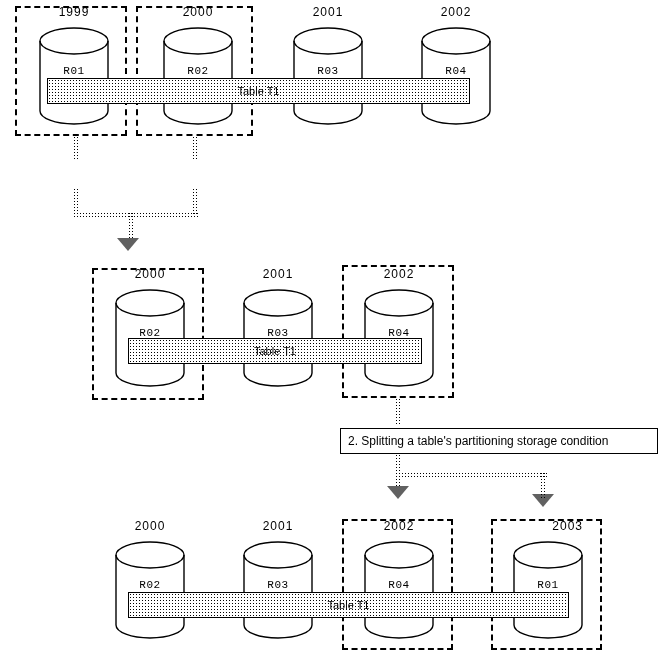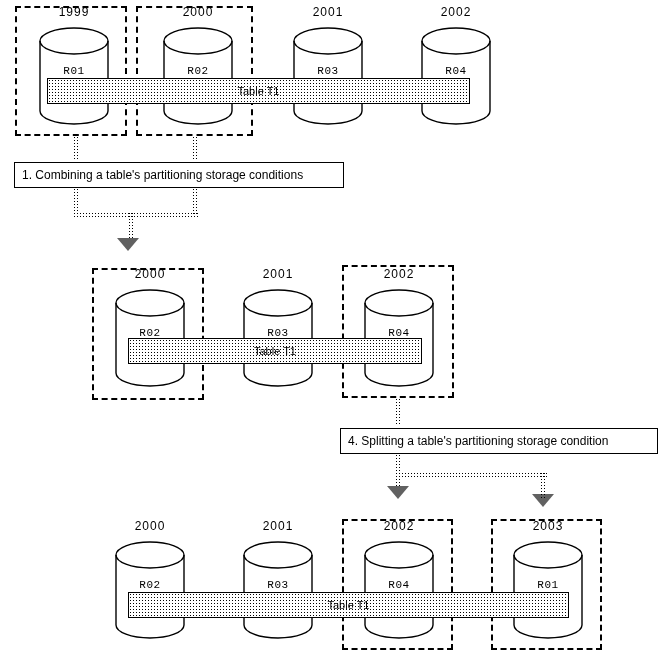--- a/index.html
+++ b/index.html
@@ -94,23 +94,20 @@
     <div class="cyl-label" style="top:38px;">R04</div>
   </div>
 
   <div class="tablebar" style="left:37px;top:78px;width:423px;height:26px;">
     <span>Table T1</span>
   </div>
 
   <div class="dot-v" style="left:63px;top:136px;height:24px;"></div>
   <div class="dot-v" style="left:182px;top:136px;height:24px;"></div>
 
-  <div class="caption" style="left:4px;top:162px;width:330px;height:26px;">
-    <span>1. Combining a table's partitioning storage conditions</span>
-  </div>
 
   <div class="dot-v" style="left:63px;top:188px;height:28px;"></div>
   <div class="dot-v" style="left:182px;top:188px;height:28px;"></div>
   <div class="dot-h" style="left:63px;top:212px;width:126px;"></div>
   <div class="dot-v" style="left:118px;top:212px;height:28px;"></div>
   <div class="dot-arrow" style="left:107px;top:238px;"></div>
 
   <div class="group-box" style="left:82px;top:268px;width:112px;height:132px;"></div>
   <div class="group-box" style="left:332px;top:265px;width:112px;height:133px;"></div>
 
@@ -147,21 +144,21 @@
     <div class="cyl-label" style="top:38px;">R04</div>
   </div>
 
   <div class="tablebar" style="left:118px;top:338px;width:294px;height:26px;">
     <span>Table T1</span>
   </div>
 
   <div class="dot-v" style="left:385px;top:398px;height:27px;"></div>
 
   <div class="caption" style="left:330px;top:428px;width:318px;height:26px;">
-    <span>4. Splitting a table's partitioning storage condition</span>
+    <span>2. Splitting a table's partitioning storage condition</span>
   </div>
 
   <div class="dot-v" style="left:385px;top:454px;height:34px;"></div>
   <div class="dot-h" style="left:385px;top:472px;width:152px;"></div>
   <div class="dot-v" style="left:530px;top:472px;height:26px;"></div>
   <div class="dot-arrow" style="left:377px;top:486px;"></div>
   <div class="dot-arrow" style="left:522px;top:494px;"></div>
 
   <div class="group-box" style="left:332px;top:519px;width:111px;height:131px;"></div>
   <div class="group-box" style="left:481px;top:519px;width:111px;height:131px;"></div>
@@ -193,21 +190,21 @@
     <svg width="70" height="98" viewBox="0 0 70 98">
       <ellipse cx="35" cy="14" rx="34" ry="13" fill="#fff" stroke="#000" stroke-width="1.4"></ellipse>
       <path d="M1,14 L1,84" fill="none" stroke="#000" stroke-width="1.4"></path>
       <path d="M69,14 L69,84" fill="none" stroke="#000" stroke-width="1.4"></path>
       <path d="M1,84 A34,13 0 0 0 69,84" fill="none" stroke="#000" stroke-width="1.4"></path>
     </svg>
     <div class="cyl-label" style="top:38px;">R04</div>
   </div>
 
   <div class="cyl" style="left:503px;top:541px;">
-    <div class="year-label" style="top:-22px;">2003</div>
+    <div class="year-label" style="top:-22px;text-align:right;">2003</div>
     <svg width="70" height="98" viewBox="0 0 70 98">
       <ellipse cx="35" cy="14" rx="34" ry="13" fill="#fff" stroke="#000" stroke-width="1.4"></ellipse>
       <path d="M1,14 L1,84" fill="none" stroke="#000" stroke-width="1.4"></path>
       <path d="M69,14 L69,84" fill="none" stroke="#000" stroke-width="1.4"></path>
       <path d="M1,84 A34,13 0 0 0 69,84" fill="none" stroke="#000" stroke-width="1.4"></path>
     </svg>
     <div class="cyl-label" style="top:38px;">R01</div>
   </div>
 
   <div class="tablebar" style="left:118px;top:592px;width:441px;height:26px;">

